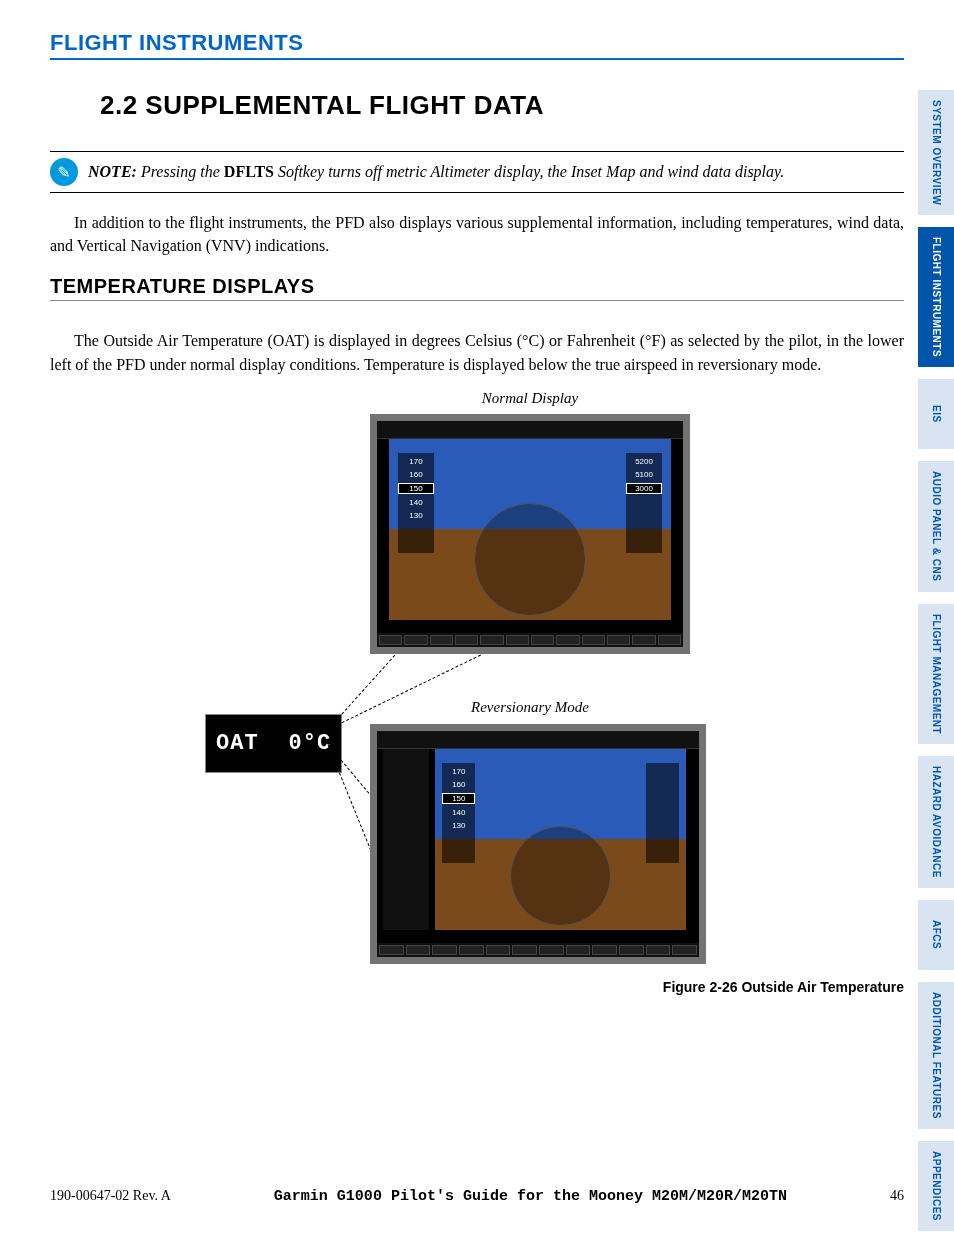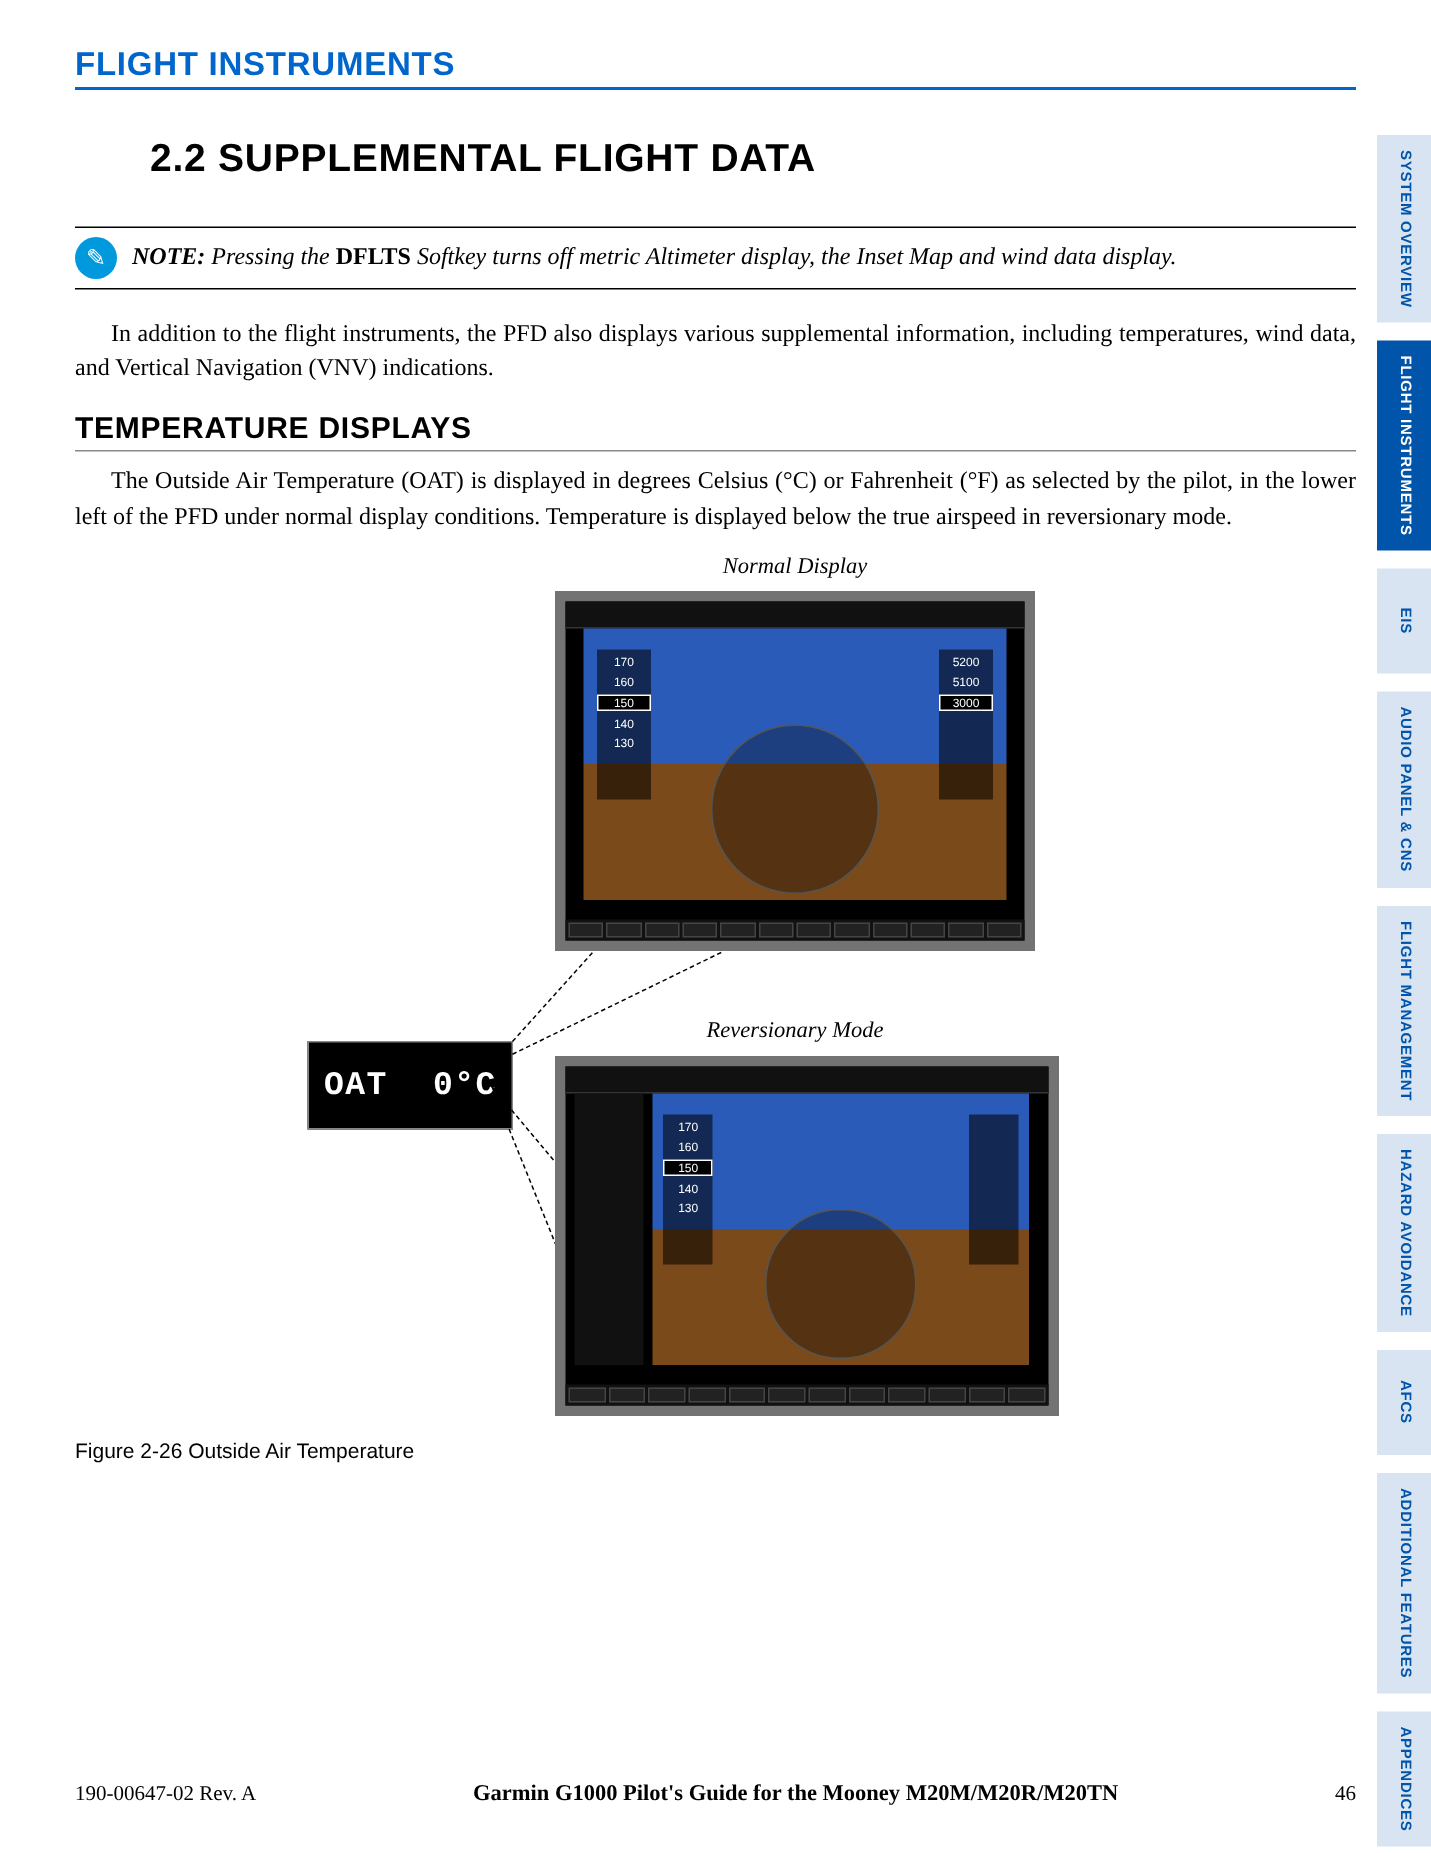--- a/index.html
+++ b/index.html
@@ -92,21 +92,21 @@
     margin: 0 0 18px 0;
     text-indent: 1.5em;
   }
   .subhead {
     font-family: Arial, sans-serif;
     font-weight: 700;
     font-size: 20px;
     letter-spacing: 0.5px;
     border-bottom: 1px solid #888;
     padding-bottom: 2px;
-    margin-bottom: 8px;
+    margin-bottom: 28px;
   }
   .fig-area {
     position: relative;
     margin-top: 10px;
     height: 630px;
   }
   .fig-label {
     position: absolute;
     font-style: italic;
     font-size: 15px;
@@ -189,37 +189,37 @@
   }
   .lead-line {
     position: absolute;
     border-top: 1px dashed #000;
     transform-origin: left center;
   }
   .figcap {
     position: absolute;
     left: 0; right: 0;
     top: 585px;
-    text-align: left;
-    font-family: Arial, sans-serif;
-    font-weight: 400;
+    text-align: right;
+    font-family: Arial, sans-serif;
+    font-weight: 700;
     font-size: 14px;
   }
   .footer {
     position: absolute;
     bottom: 30px;
     left: 50px;
     right: 50px;
     display: flex;
     justify-content: space-between;
     align-items: baseline;
     font-size: 14px;
   }
   .footer-center {
-    font-family: Liberation Serif, serif;
+    font-family: Liberation Mono, monospace;
     font-weight: 700;
     font-size: 15px;
   }
   .side-tabs {
     position: absolute;
     right: 0;
     top: 90px;
     width: 36px;
     display: flex;
     flex-direction: column;

